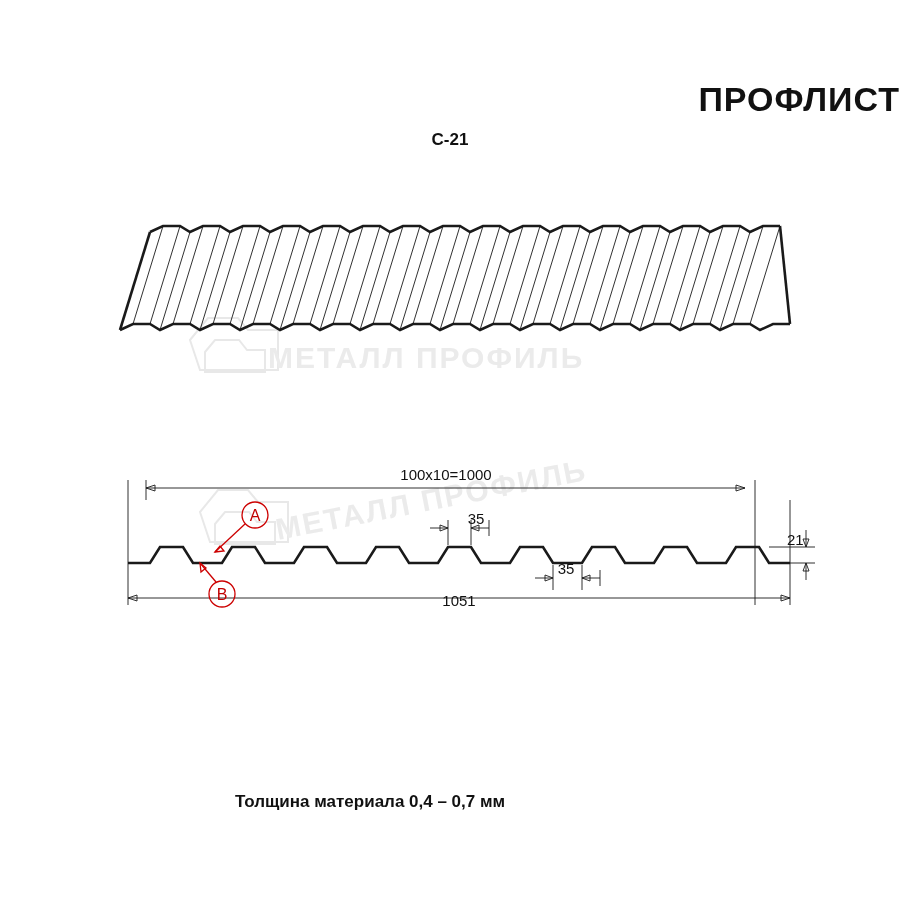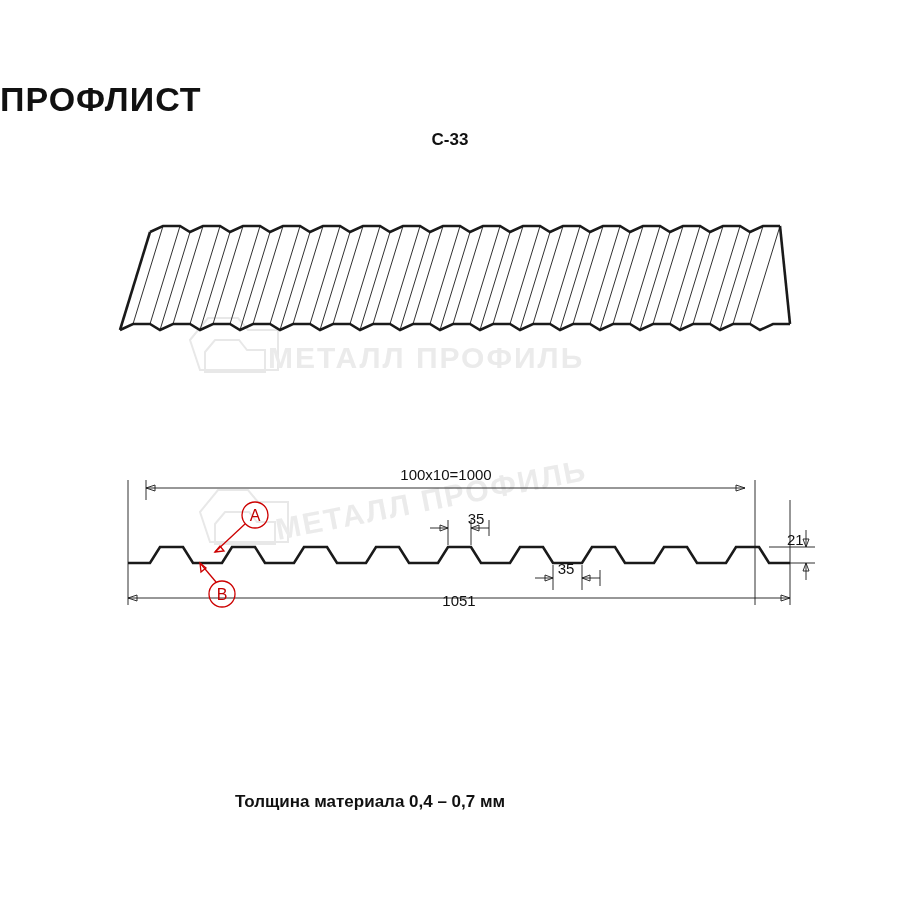--- a/index.html
+++ b/index.html
@@ -17,21 +17,21 @@
   }
   .page {
     position: absolute;
     inset: 0;
   }
   .title {
     position: absolute;
     top: 80px;
     left: 0;
     width: 900px;
-    text-align: left;
+    text-align: right;
     font-size: 34px;
     font-weight: bold;
     letter-spacing: 1px;
     color: #111;
   }
   .subtitle {
     position: absolute;
     top: 130px;
     left: 0;
     width: 900px;
@@ -94,21 +94,21 @@
     fill: none;
     stroke-width: 1.3;
   }
 </style>
 </head>
 <body>
 
 <div class="page">
 
   <div class="title">ПРОФЛИСТ</div>
-  <div class="subtitle">С-33</div>
+  <div class="subtitle">С-21</div>
 
   <svg class="figure" width="900" height="900" viewBox="0 0 900 900">
 
     <g opacity="0.9">
       <path class="wm" d="M190 340 l18 -22 l30 0 l10 12 l30 0 l0 40 l-78 0 z"></path>
       <path class="wm" d="M205 352 l10 -12 l24 0 l8 10 l18 0 l0 22 l-60 0 z"></path>
       <text class="wm-text" x="268" y="368">МЕТАЛЛ ПРОФИЛЬ</text>
     </g>
 
     <g>

